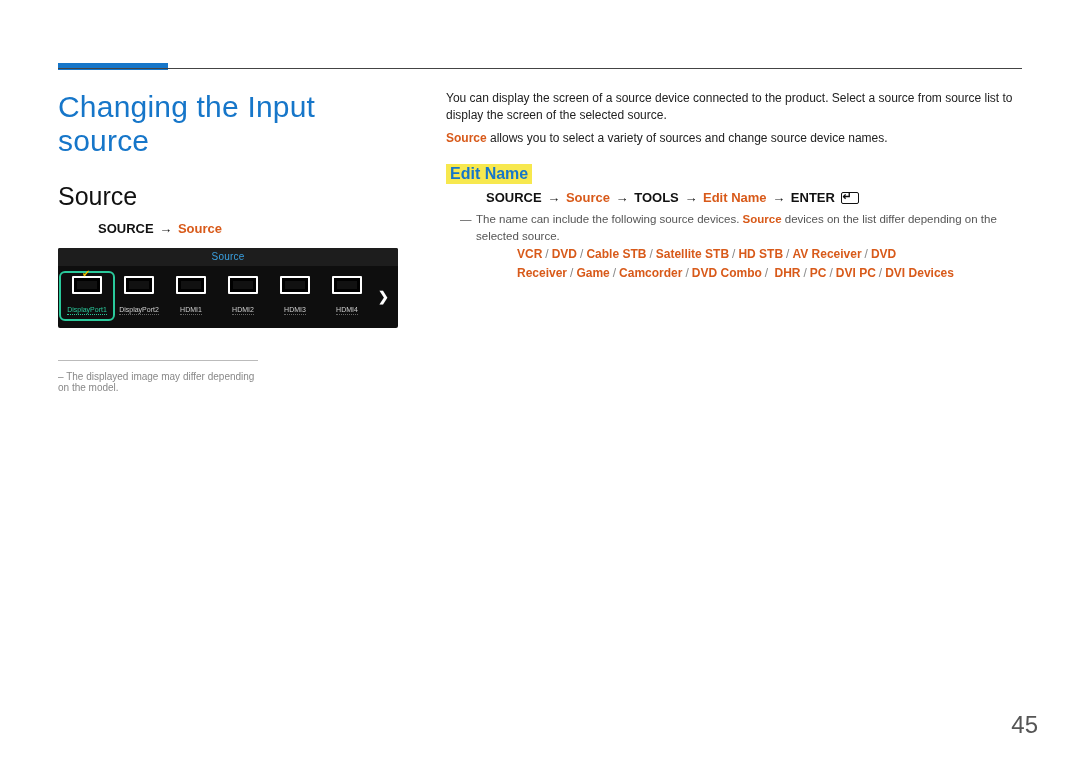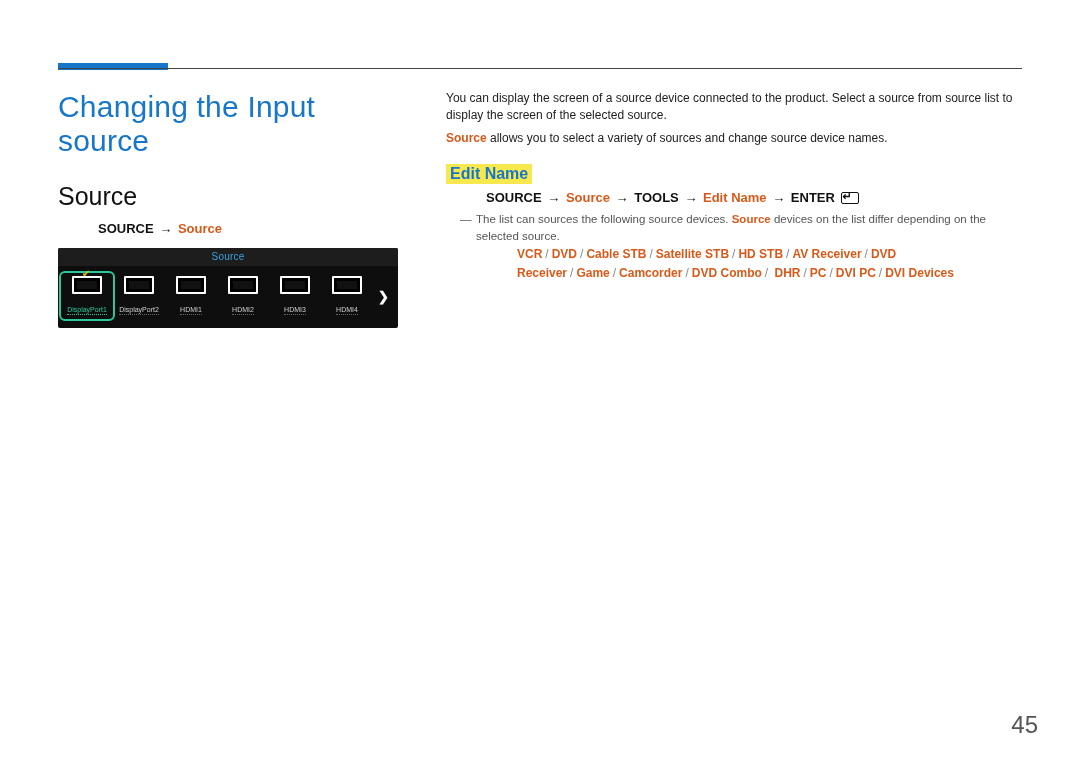--- a/index.html
+++ b/index.html
@@ -85,20 +85,21 @@
             <span class="label">HDMI3</span>
           </div>
           <div class="tile">
             <div class="icon"></div>
             <span class="label">HDMI4</span>
           </div>
           <span class="next">❯</span>
         </div>
       </div>
 
+      <div class="img-note">– The displayed image may differ depending on the model.</div>
     </div>
 
     <div class="right">
       <p class="para">You can display the screen of a source device connected to the product. Select a source from source list to display the screen of the selected source.</p>
       <p class="para">
         <span class="orange">Source</span><span> allows you to select a variety of sources and change source device names.</span>
       </p>
       <ul class="dash">
       </ul>
 
@@ -113,21 +114,21 @@
         <span class="arrow">→</span>
         <span class="orange">Edit Name</span>
         <span class="arrow">→</span>
         <span>ENTER</span>
         <span class="enter-ico"></span>
       </div>
 
 
       <ul class="dash">
         <li>
-          <span>The list can sources the following source devices. </span><span style="color:#d85a1a;font-weight:700">Source</span><span> devices on the list differ depending on the selected source.</span>
+          <span>The name can include the following source devices. </span><span style="color:#d85a1a;font-weight:700">Source</span><span> devices on the list differ depending on the selected source.</span>
           <div class="src-list" id="srcList"><span>VCR</span><span class="sep">/</span><span>DVD</span><span class="sep">/</span><span>Cable STB</span><span class="sep">/</span><span>Satellite STB</span><span class="sep">/</span><span>HD STB</span><span class="sep">/</span><span>AV Receiver</span><span class="sep">/</span><span>DVD Receiver</span><span class="sep">/</span><span>Game</span><span class="sep">/</span><span>Camcorder</span><span class="sep">/</span><span>DVD Combo</span><span class="sep">/</span> <span>DHR</span><span class="sep">/</span><span>PC</span><span class="sep">/</span><span>DVI PC</span><span class="sep">/</span><span>DVI Devices</span></div>
         </li>
       </ul>
     </div>
   </div>
 
   <div class="page-num">45</div>
 </div>
 
 </body></html>

